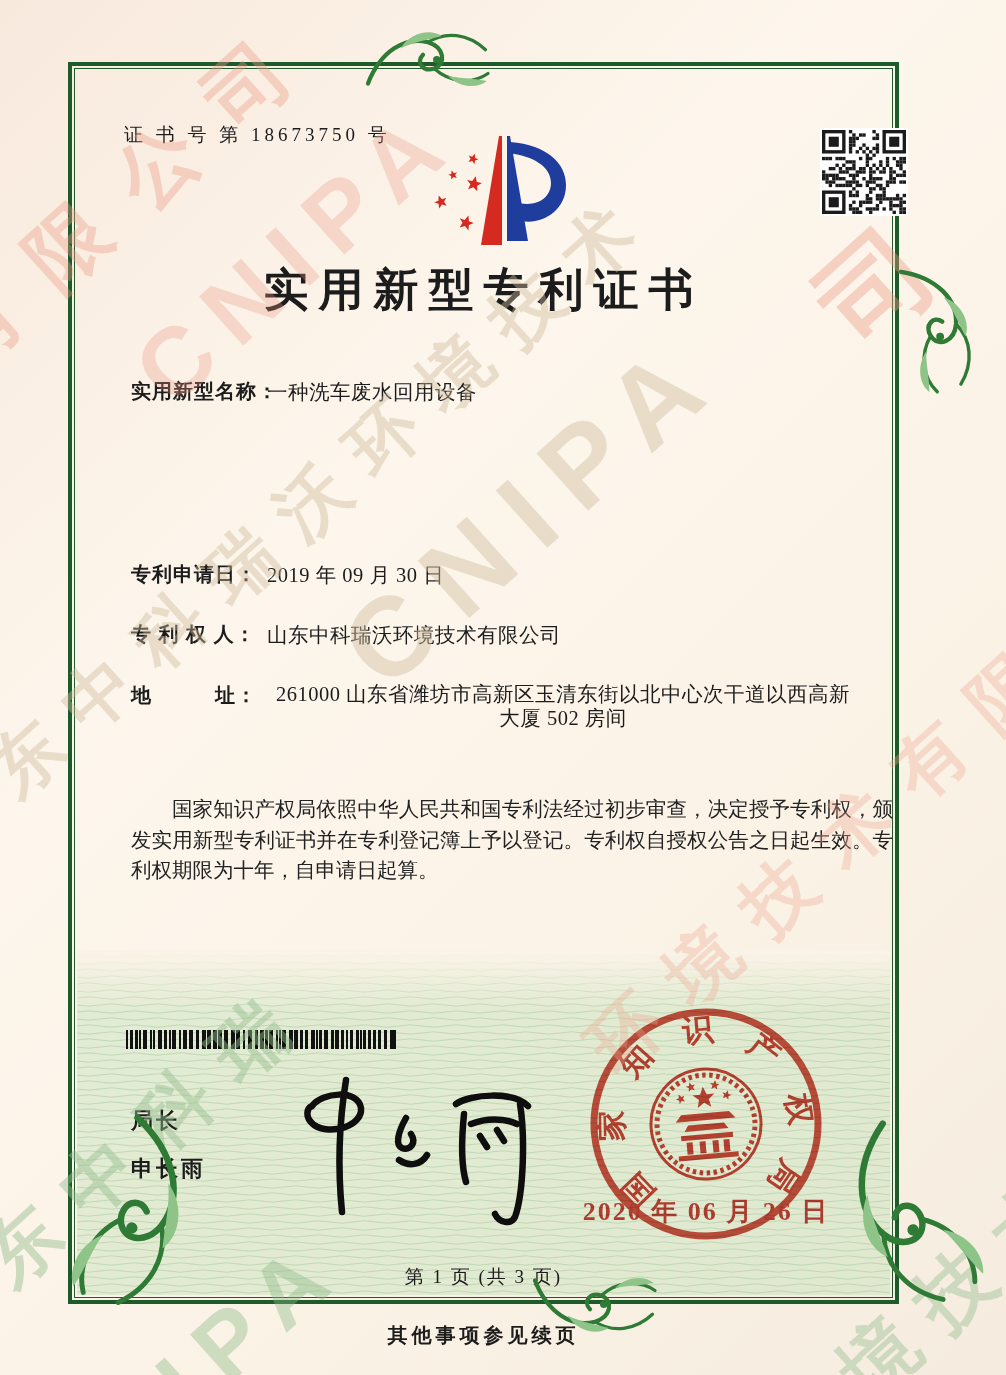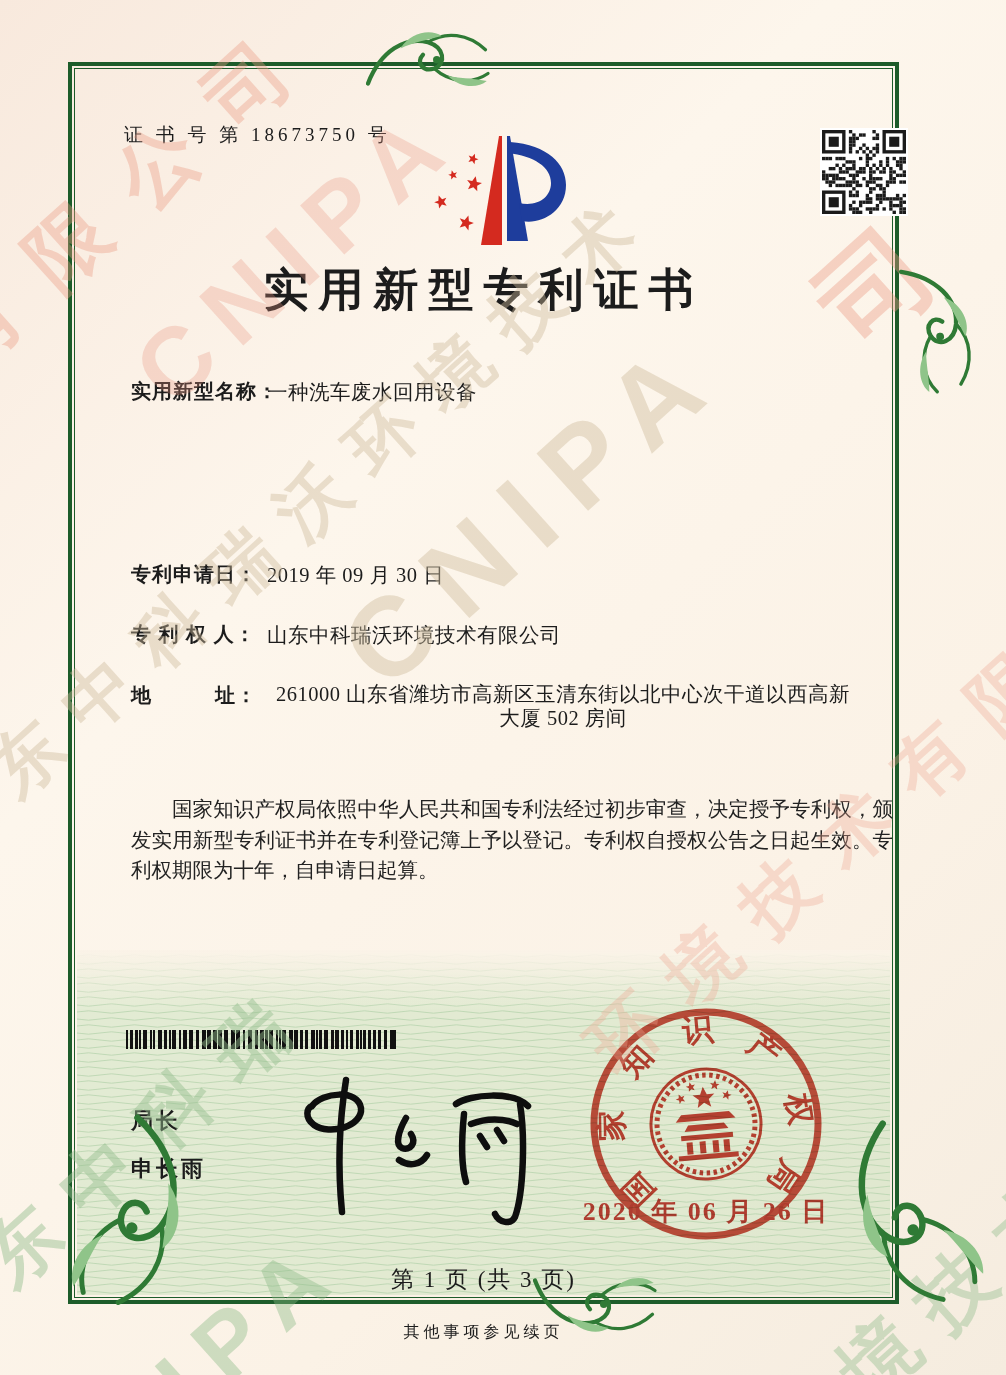--- a/index.html
+++ b/index.html
@@ -52,23 +52,23 @@
   
   .barcode{position:absolute;left:53px;top:964px;}
   .officer-title{position:absolute;left:59px;top:1040px;font-size:22px;font-weight:700;
                  font-family:"Liberation Sans","DejaVu Sans",sans-serif;letter-spacing:3px;}
   .officer-name{position:absolute;left:59px;top:1088px;font-size:22px;font-weight:700;
                 font-family:"Liberation Sans","DejaVu Sans",sans-serif;letter-spacing:3px;}
   .signature{position:absolute;left:196px;top:996px;}
   .seal{position:absolute;left:508px;top:938px;mix-blend-mode:multiply;opacity:.95;}
   .seal-char{font-size:31px;font-weight:700;fill:#c5392a;font-family:"Liberation Serif",serif;}
   .seal-date{font-size:26px;font-weight:700;fill:#c0342a;letter-spacing:2px;font-family:"Liberation Serif",serif;}
-  .page-info{position:absolute;left:0;right:0;top:1198px;text-align:center;font-size:23px;letter-spacing:2px;}
+  .page-info{position:absolute;left:0;right:0;top:1198px;text-align:center;font-size:19px;letter-spacing:2px;}
   .cont-note{position:absolute;left:68px;width:831px;top:1322px;text-align:center;
-             font-size:16px;font-weight:400;letter-spacing:4px;z-index:5;}
+             font-size:20px;font-weight:700;letter-spacing:4px;z-index:5;}
   
   .fl{position:absolute;z-index:5;pointer-events:none;}
   .fl-top{left:338px;top:26px;}
   .fl-bl{left:40px;top:1120px;}
   .fl-br{left:812px;top:1128px;}
   .fl-right{left:872px;top:268px;}
   .fl-bottom{left:520px;top:1268px;}
 </style>
 </head>
 <body>

